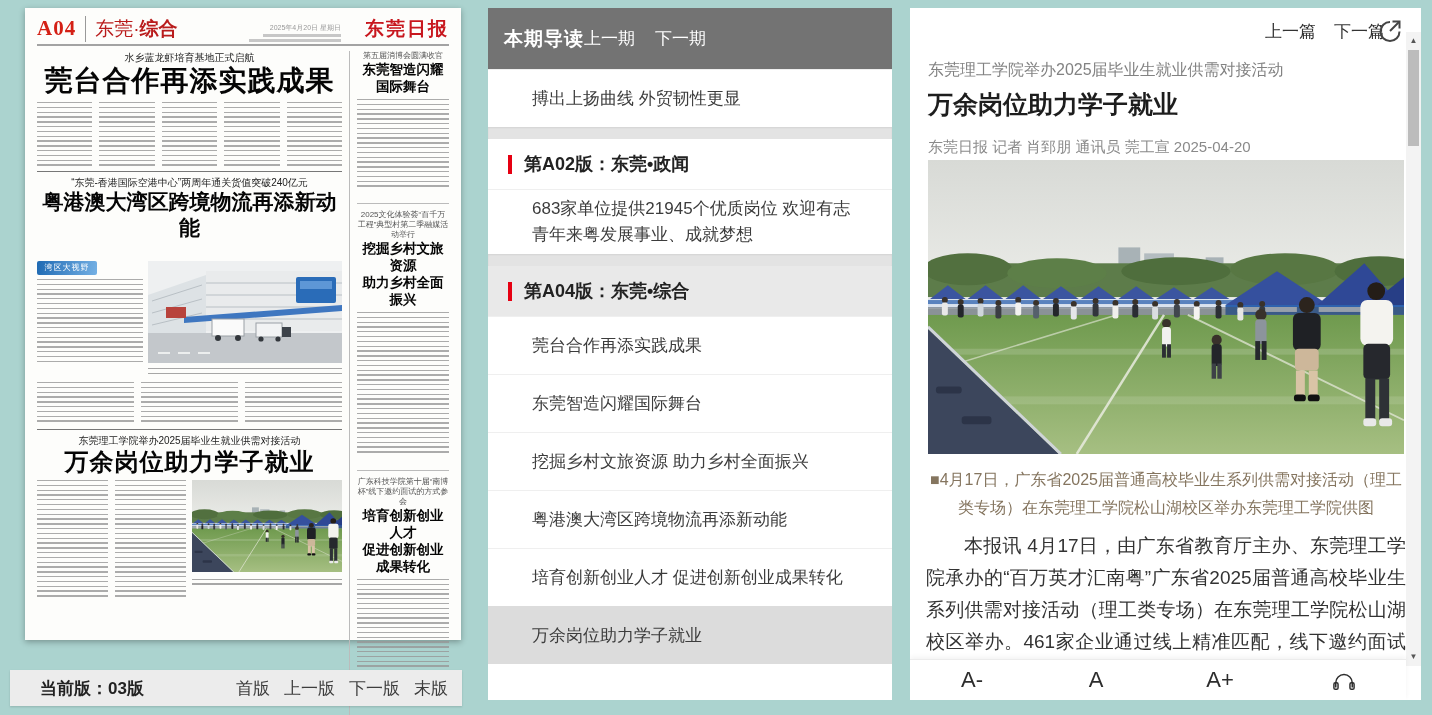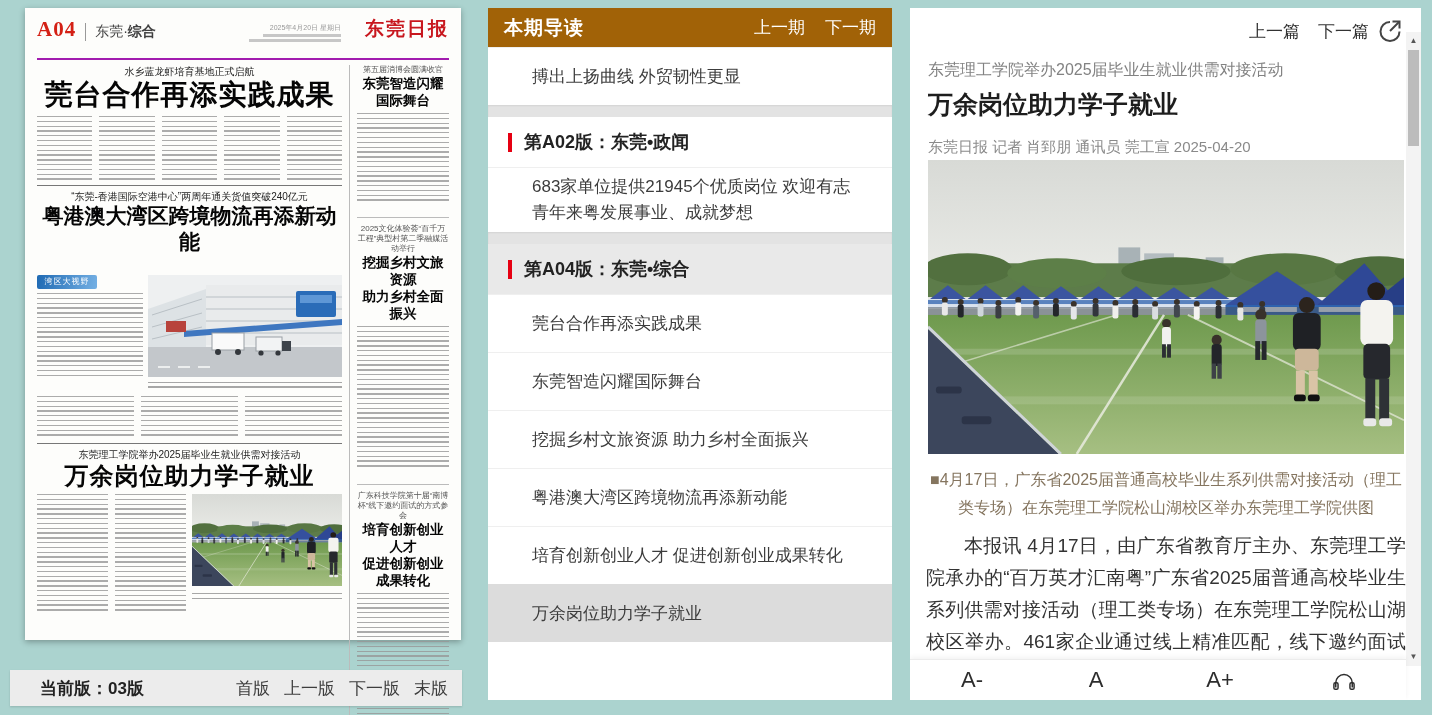--- a/index.html
+++ b/index.html
@@ -3,24 +3,24 @@
 <meta charset="utf-8">
 <style>
   html,body{margin:0;padding:0;}
   #app{position:relative;width:1432px;height:715px;background:#abd3cf;overflow:hidden;
        font-family:"Liberation Sans",sans-serif;-webkit-font-smoothing:antialiased;}
 
   
   .paper{position:absolute;left:25px;top:8px;width:436px;height:632px;background:#fdfdfb;
          box-shadow:0 2px 6px rgba(0,0,0,.3);box-sizing:border-box;padding:8px 12px;}
   .p-head{display:flex;justify-content:space-between;align-items:center;
-          border-bottom:2px solid #a21caf;padding-bottom:16px;}
+          border-bottom:2px solid #a3a3a3;padding-bottom:2px;}
   .p-head-left{display:flex;align-items:baseline;}
   .p-pageno{font:700 21px "Liberation Serif",serif;color:#d42015;letter-spacing:1px;}
-  .p-section{font-size:14px;color:#404040;margin-left:9px;padding-left:9px;border-left:1px solid #999;}
+  .p-section{font-size:19px;color:#b91c1c;margin-left:9px;padding-left:9px;border-left:1px solid #999;}
   .p-section b{font-weight:700;}
   .p-head-right{display:flex;align-items:flex-end;gap:24px;}
   .p-meta{text-align:right;color:#999;font-size:7px;line-height:9px;}
   .p-meta .mbar{width:78px;height:3px;background:#c7c7c7;margin:2px 0 0 auto;}
   .p-mast{font:700 19px "Liberation Serif",serif;color:#c8171e;letter-spacing:2px;}
   .p-cols{display:flex;margin-top:5px;}
   .p-main{width:312px;padding-right:7px;box-sizing:border-box;}
   .p-side{flex:1;border-left:1px solid #bbb;padding-left:7px;min-width:0;}
   .kick{font-size:10px;color:#222;text-align:center;line-height:13px;}
   .kick.sm{font-size:8px;color:#555;line-height:10px;}
@@ -46,37 +46,37 @@
 
   .p-footer{position:absolute;left:10px;top:670px;width:452px;height:36px;background:#ececec;
             display:flex;align-items:center;justify-content:space-between;padding:0 14px;
             box-sizing:border-box;box-shadow:0 1px 2px rgba(0,0,0,.15);}
   .p-footer .cur{font-size:17px;font-weight:700;color:#222;margin-left:16px;}
   .p-footer .nav{display:flex;gap:14px;}
   .p-footer .nav span{font-size:17px;color:#3d3d3d;cursor:pointer;}
 
   
   .toc{position:absolute;left:488px;top:8px;width:404px;height:692px;background:#fff;overflow:hidden;}
-  .toc-head{height:37px;background:#a16207;display:flex;align-items:center;
-            justify-content:space-between;padding:1px 16px;}
+  .toc-head{height:37px;background:#737373;display:flex;align-items:center;
+            padding:12px 16px;}
   .toc-title{color:#fff;font-size:19px;font-weight:700;letter-spacing:1px;}
   .toc-issue-nav{display:flex;gap:20px;}
   .toc-issue-nav span{color:#fff;font-size:17px;cursor:pointer;}
   .sec-head{height:50px;display:flex;align-items:center;gap:12px;padding:0 20px;}
   .sec-head.active{background:#e9e9e9;}
   .redbar{width:4px;height:19px;background:#e60012;flex:none;}
   .sec-head .t{font-size:18px;font-weight:700;color:#222;}
   .toc-item{min-height:45px;display:flex;align-items:center;padding:6px 26px 6px 44px;
             border-top:1px solid #efefef;font-size:17px;color:#3c3c3c;line-height:26px;cursor:pointer;}
   .toc-item.selected{background:#dcdcdc;border-top-color:transparent;}
   .band{height:12px;background:#e3e3e3;box-shadow:inset 0 1px 2px rgba(0,0,0,.07);}
 
   
   .reader{position:absolute;left:910px;top:8px;width:511px;height:692px;background:#fff;overflow:hidden;}
-  .art-nav{position:absolute;top:12px;right:52px;display:flex;gap:18px;}
+  .art-nav{position:absolute;top:12px;right:36px;display:flex;gap:18px;}
   .art-nav span{font-size:17px;color:#333;cursor:pointer;}
   .share{position:absolute;top:10px;right:18px;width:26px;height:26px;cursor:pointer;}
   .art-kicker{position:absolute;left:18px;top:52px;width:460px;font-size:16px;color:#828282;}
   .art-title{position:absolute;left:18px;top:80px;width:460px;font-size:25px;font-weight:600;color:#1d1d1d;}
   .art-byline{position:absolute;left:18px;top:130px;width:460px;font-size:15px;color:#8a8a8a;}
   .art-photo{position:absolute;left:18px;top:152px;width:476px;height:294px;overflow:hidden;background:#cfd3cf;}
   .art-caption{position:absolute;left:18px;top:458px;width:476px;text-align:center;
                font-size:16px;line-height:28px;color:#85755f;}
   .art-body{position:absolute;left:16px;top:522px;width:480px;height:170px;overflow:hidden;
             font-size:19px;line-height:32px;color:#333;text-align:justify;}

